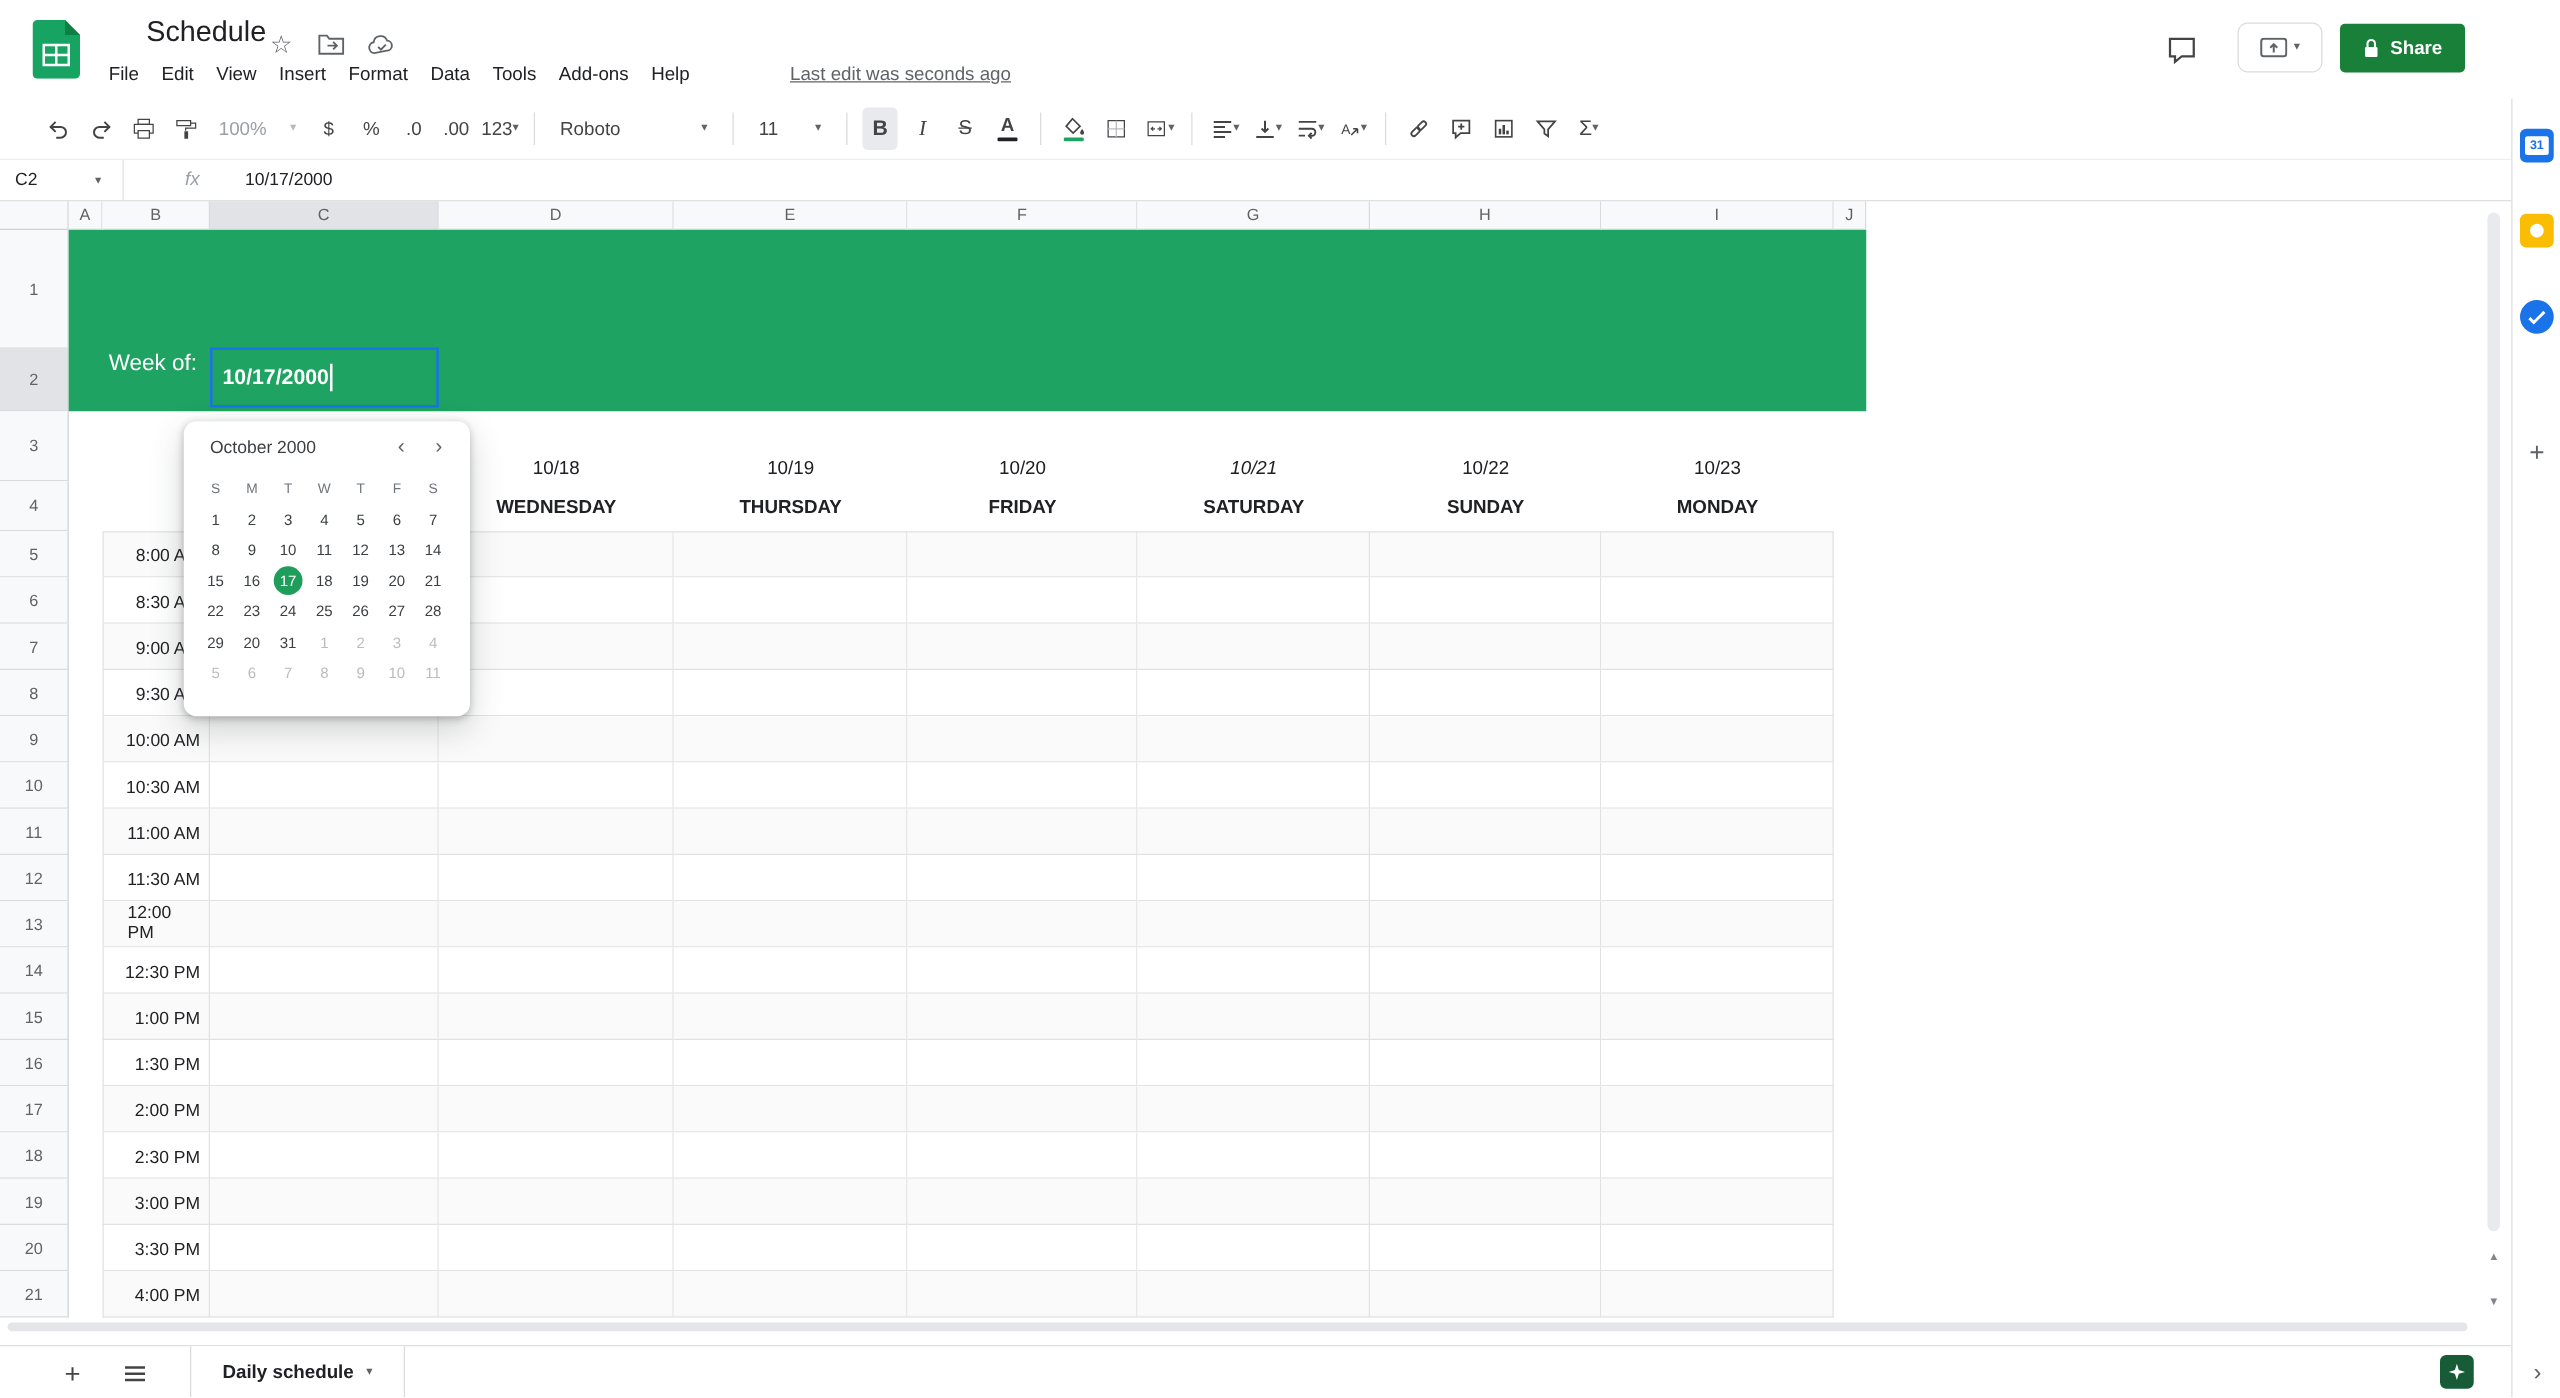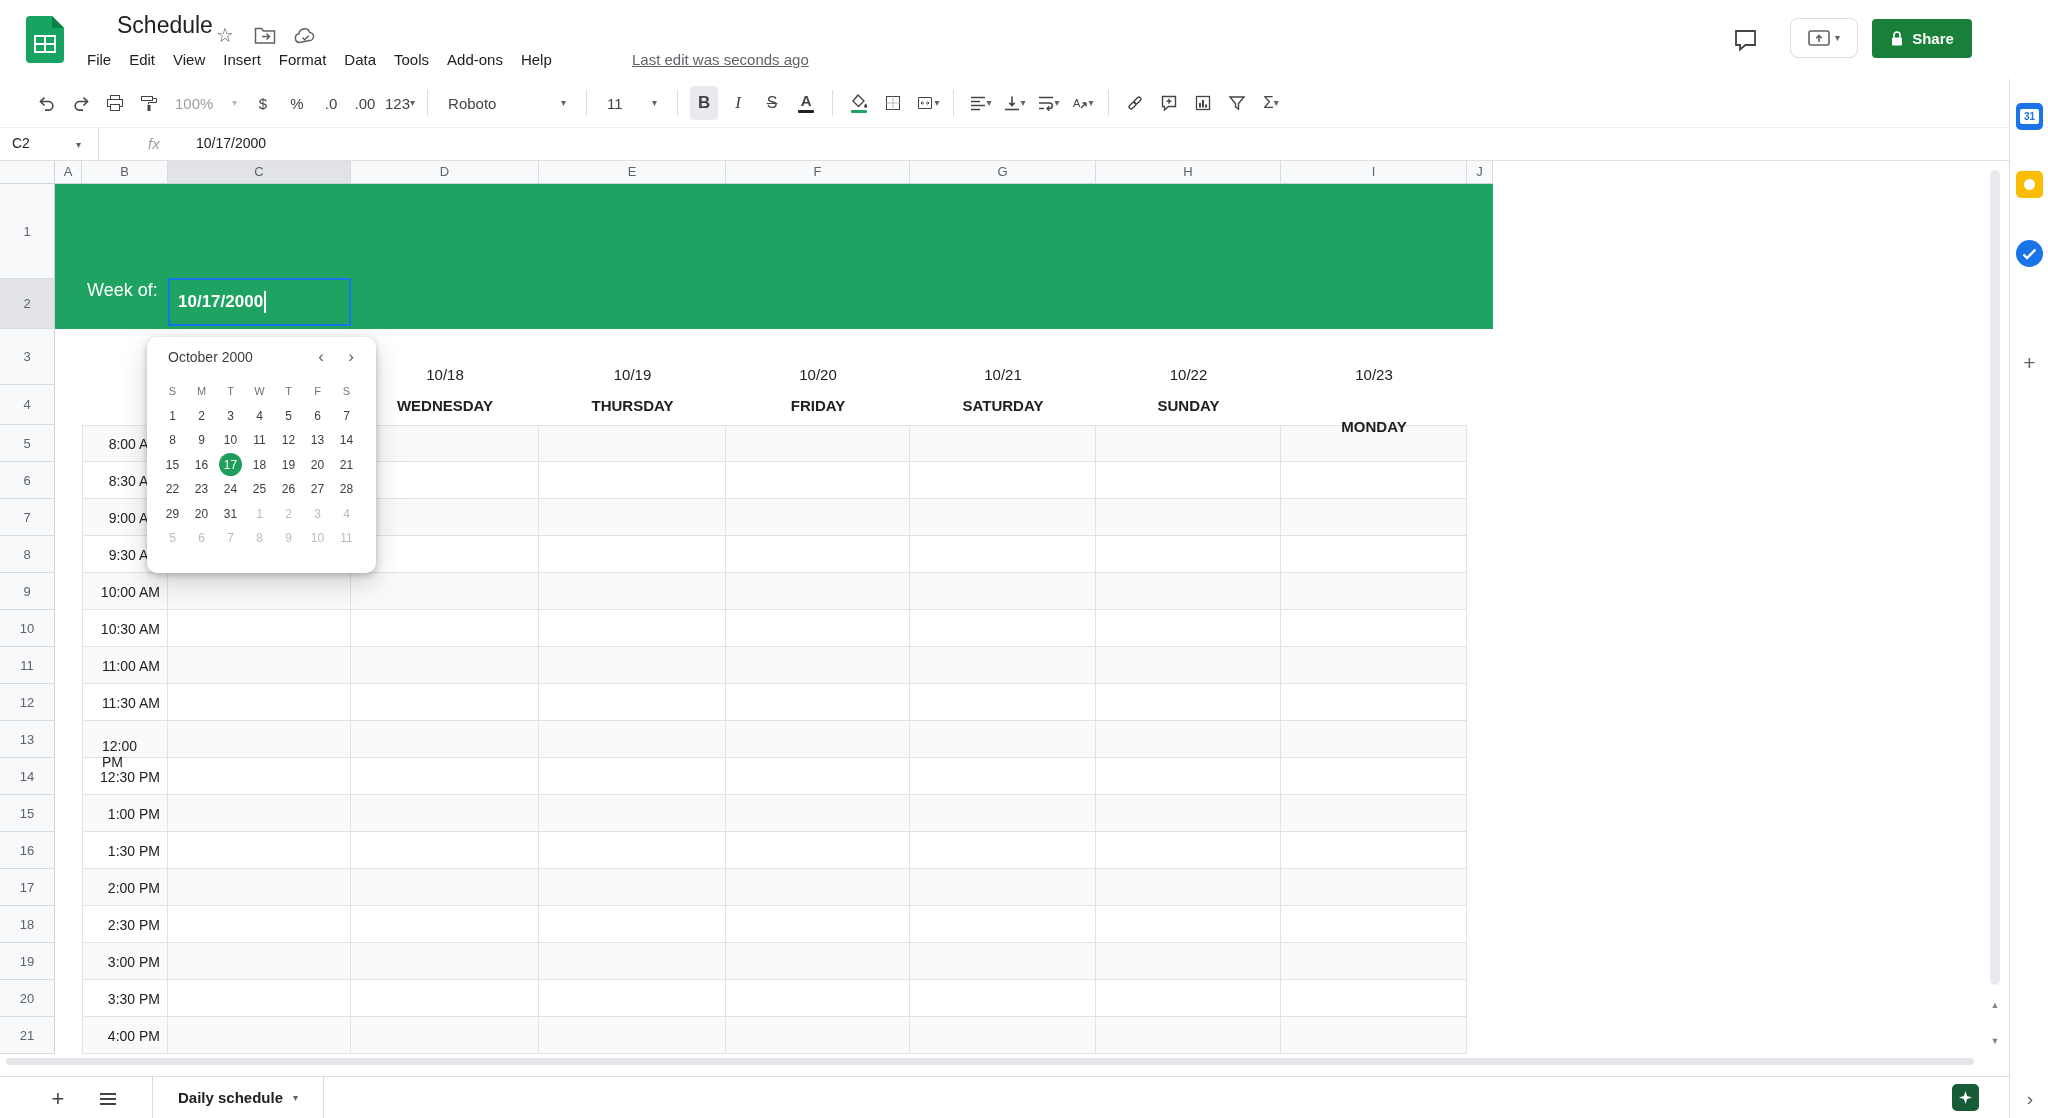--- a/index.html
+++ b/index.html
@@ -505,41 +505,41 @@
       <div class="cell" style="left: 1281px; width: 186px; top: 980px; height: 37px;"></div>
       <div class="cell band" style="left: 1281px; width: 186px; top: 1017px; height: 37px;"></div>
       <div class="timecell" style="top: 425px; height: 37px;">8:00 AM</div>
       <div class="timecell" style="top: 462px; height: 37px;">8:30 AM</div>
       <div class="timecell" style="top: 499px; height: 37px;">9:00 AM</div>
       <div class="timecell" style="top: 536px; height: 37px;">9:30 AM</div>
       <div class="timecell" style="top: 573px; height: 37px;">10:00 AM</div>
       <div class="timecell" style="top: 610px; height: 37px;">10:30 AM</div>
       <div class="timecell" style="top: 647px; height: 37px;">11:00 AM</div>
       <div class="timecell" style="top: 684px; height: 37px;">11:30 AM</div>
-      <div class="timecell" style="top: 735px; height: 37px; padding-left: 20px;">12:00 PM</div>
+      <div class="timecell" style="top: 718px; height: 37px; padding-left: 20px;">12:00 PM</div>
       <div class="timecell" style="top: 758px; height: 37px;">12:30 PM</div>
       <div class="timecell" style="top: 795px; height: 37px;">1:00 PM</div>
       <div class="timecell" style="top: 832px; height: 37px;">1:30 PM</div>
       <div class="timecell" style="top: 869px; height: 37px;">2:00 PM</div>
       <div class="timecell" style="top: 906px; height: 37px;">2:30 PM</div>
       <div class="timecell" style="top: 943px; height: 37px;">3:00 PM</div>
       <div class="timecell" style="top: 980px; height: 37px;">3:30 PM</div>
       <div class="timecell" style="top: 1017px; height: 37px;">4:00 PM</div>
       <div class="datelabel" style="left: 351px; width: 188px;">10/18</div>
       <div class="daylabel" style="left: 351px; width: 188px;">WEDNESDAY</div>
       <div class="datelabel" style="left: 539px; width: 187px;">10/19</div>
       <div class="daylabel" style="left: 539px; width: 187px;">THURSDAY</div>
       <div class="datelabel" style="left: 726px; width: 184px;">10/20</div>
       <div class="daylabel" style="left: 726px; width: 184px;">FRIDAY</div>
-      <div class="datelabel" style="left: 910px; width: 186px;">10/21</div>
+      <div class="datelabel" style="left: 910px; width: 186px; font-style: italic;">10/21</div>
       <div class="daylabel" style="left: 910px; width: 186px;">SATURDAY</div>
       <div class="datelabel" style="left: 1096px; width: 185px;">10/22</div>
       <div class="daylabel" style="left: 1096px; width: 185px;">SUNDAY</div>
       <div class="datelabel" style="left: 1281px; width: 186px;">10/23</div>
-      <div class="daylabel" style="left: 1281px; width: 186px; margin-top: 21px;">MONDAY</div>
+      <div class="daylabel" style="left: 1281px; width: 186px;">MONDAY</div>
     </div>
 
   <div class="banner" style="background: rgb(30, 163, 98);">
     <div class="week-label">Week of:</div>
     <div class="edit-cell" style="border-color: rgb(26, 115, 232);">
       <span class="val">10/17/2000</span>
       <span class="cursor"></span>
     </div>
   </div>
 

